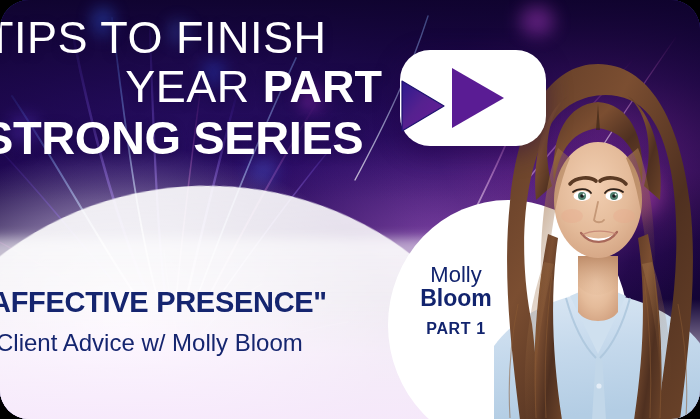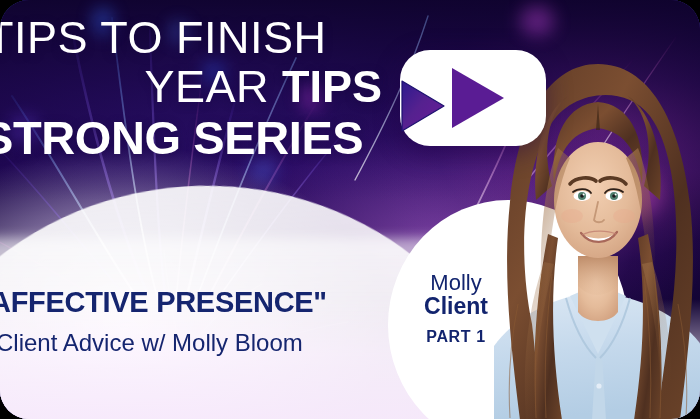--- a/index.html
+++ b/index.html
@@ -117,21 +117,21 @@
     position: absolute;
     left: 388px; top: 200px;
     width: 240px; height: 250px;
     border-radius: 50%;
     background: radial-gradient(ellipse at 38% 40%, #ffffff 0%, #ffffff 62%, #fbf4ff 88%, #f4e9fb 100%);
     z-index: 13;
     filter: blur(0.2px);
   }
   .name-block {
     position: absolute;
-    left: 396px; top: 272px;
+    left: 396px; top: 264px;
     width: 120px;
     z-index: 18;
     text-align: center;
     color: #12246e;
     line-height: 1.02;
   }
   .nm-first { font-size: 22px; font-weight: 400; letter-spacing: 0px; display: block; }
   .nm-last  { font-size: 23px; font-weight: 800; letter-spacing: 0px; display: block; margin-top: 1px; }
   .nm-part  { font-size: 16px; font-weight: 800; letter-spacing: 0.6px; display: block; margin-top: 10px; }
 
@@ -308,41 +308,41 @@
         <path d="M162 250 C 168 300 170 350 168 394"></path>
         <path d="M152 252 C 158 300 160 350 158 394"></path>
         <path d="M186 280 C 194 320 196 360 194 394"></path>
         <path d="M26 280 C 18 320 16 360 18 394"></path>
       </g>
     </svg>
   </div>
 
   <div class="headline">
     <span class="hl-line hl1">TIPS TO FINISH</span>
-    <span class="hl-line hl2"><span>YEAR </span><span class="bold">TIPS</span></span>
+    <span class="hl-line hl2"><span>YEAR </span><span class="bold">PART</span></span>
     <span class="hl-line hl3">STRONG SERIES</span>
   </div>
 
   <div class="play-btn">
     <span class="play-tri"></span>
   </div>
   <svg class="play-tri-grad" viewBox="0 0 62 62">
     <defs>
       <linearGradient id="triG" x1="0" y1="0" x2="1" y2="1">
         <stop offset="0%" stop-color="#2b1a8e"></stop>
         <stop offset="45%" stop-color="#55218f"></stop>
         <stop offset="100%" stop-color="#6a1b9a"></stop>
       </linearGradient>
     </defs>
     <path d="M14 6 L56 31 L14 56 Z" fill="url(#triG)" stroke="#1d1270" stroke-width="1.2" stroke-linejoin="round"></path>
   </svg>
 
   <div class="name-block">
     <span class="nm-first">Molly</span>
-    <span class="nm-last">Client</span>
+    <span class="nm-last">Bloom</span>
     <span class="nm-part">PART 1</span>
   </div>
 
   <div class="lower">
     <span class="lw-title">AFFECTIVE PRESENCE"</span>
     <span class="lw-sub">Client Advice w/ Molly Bloom</span>
   </div>
 
 </div>
 

